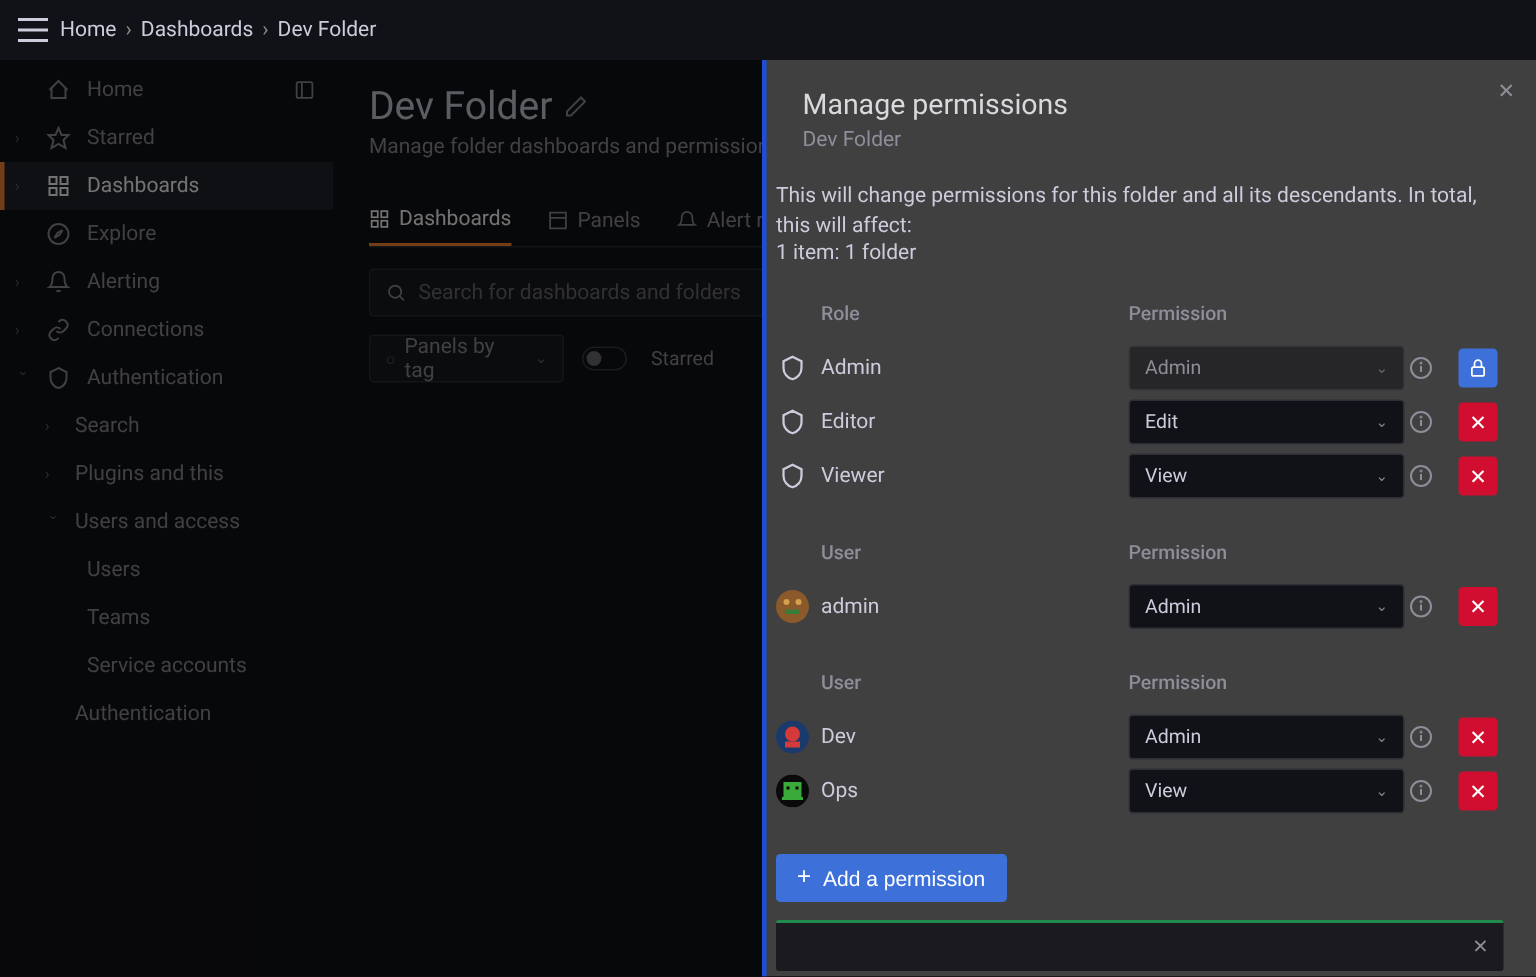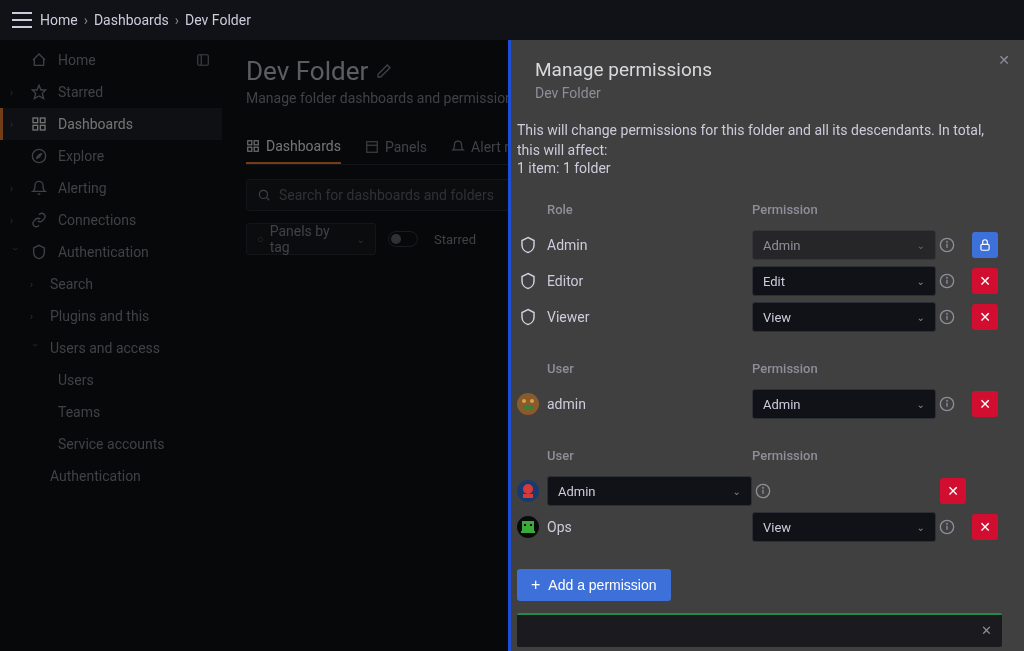--- a/index.html
+++ b/index.html
@@ -386,20 +386,21 @@
             <span></span>
           </div>
           <div class="perm-row">
             <span class="avatar">
                 <svg width="22" height="22" viewBox="0 0 22 22">
                   <rect width="22" height="22" fill="#1a3a6b"></rect>
                   <circle cx="11" cy="9" r="5" fill="#d43a3a"></circle>
                   <rect x="6" y="14" width="10" height="4" fill="#d43a3a"></rect>
                 </svg>
               </span>
+            <span class="label">Dev</span>
             <div class="select">
                 <span>Admin</span>
                 <span class="caret">⌄</span>
               </div>
             <span class="info-btn">
                 <svg width="16" height="16" viewBox="0 0 24 24" fill="none" stroke="#8e8e9a" stroke-width="2">
                   <circle cx="12" cy="12" r="10"></circle>
                   <line x1="12" y1="10" x2="12" y2="16"></line>
                   <circle cx="12" cy="7" r="0.5" fill="#8e8e9a"></circle>
                 </svg>

